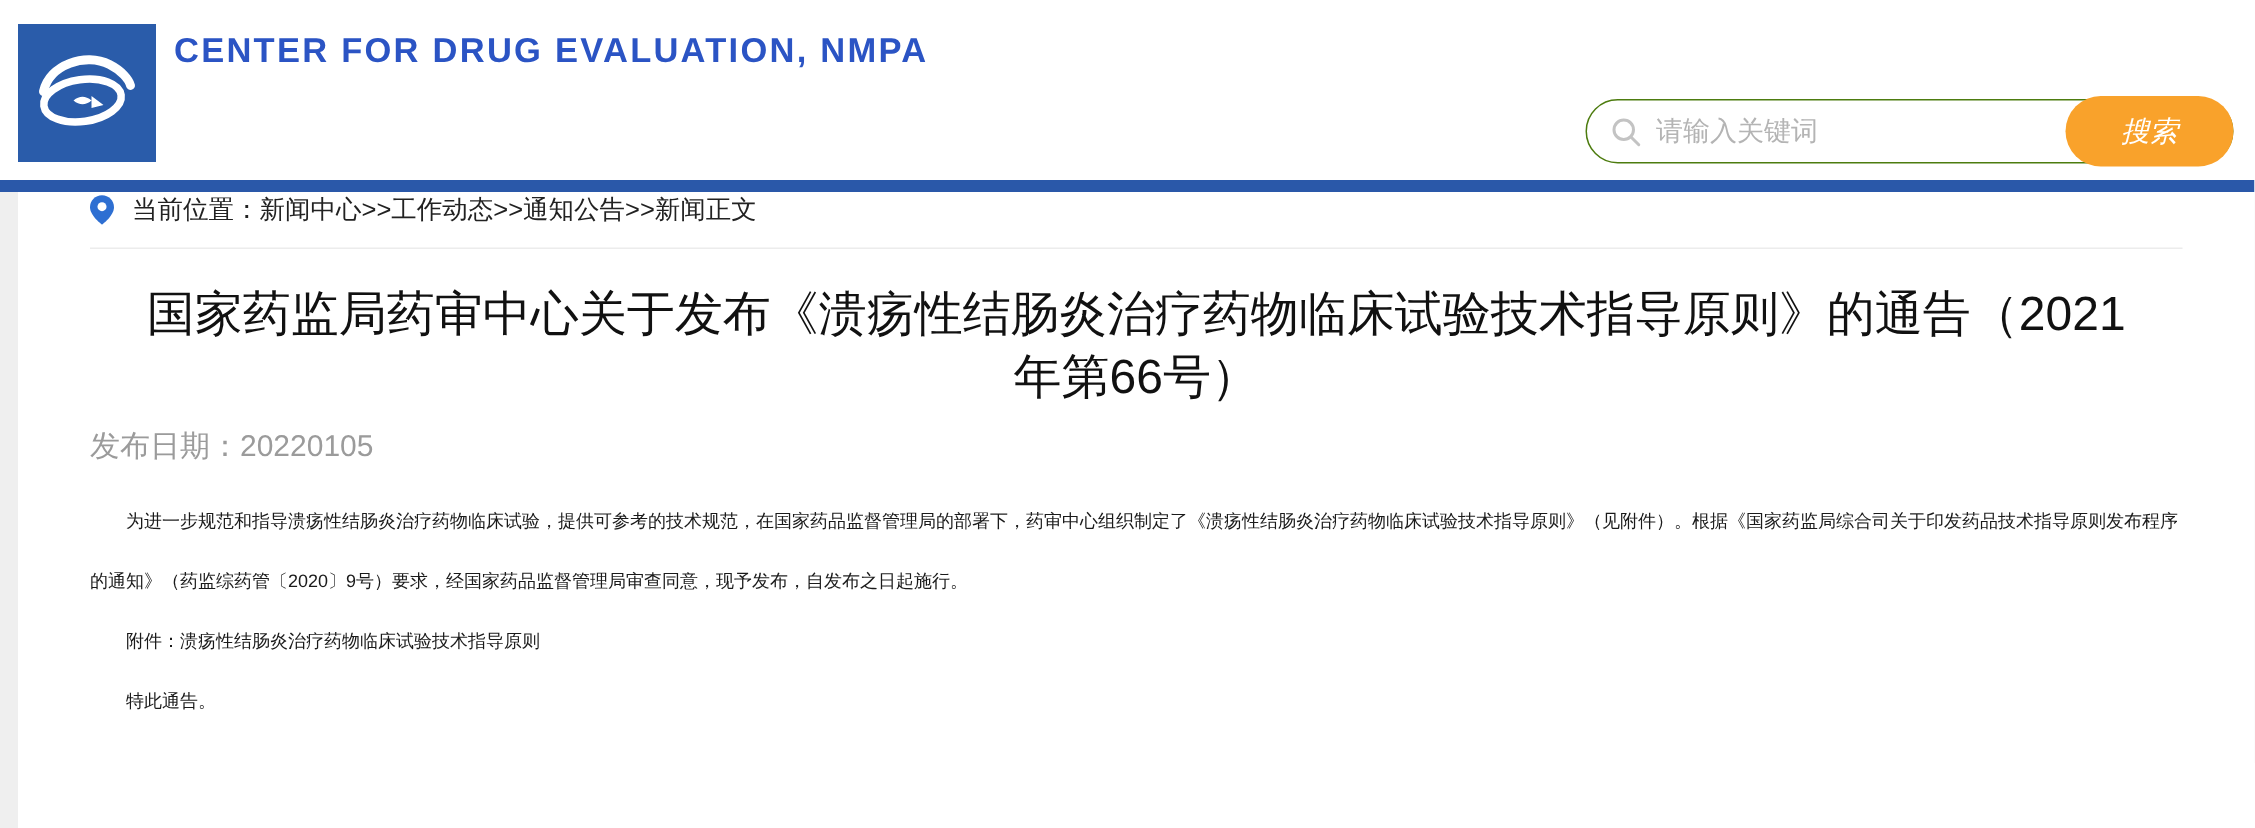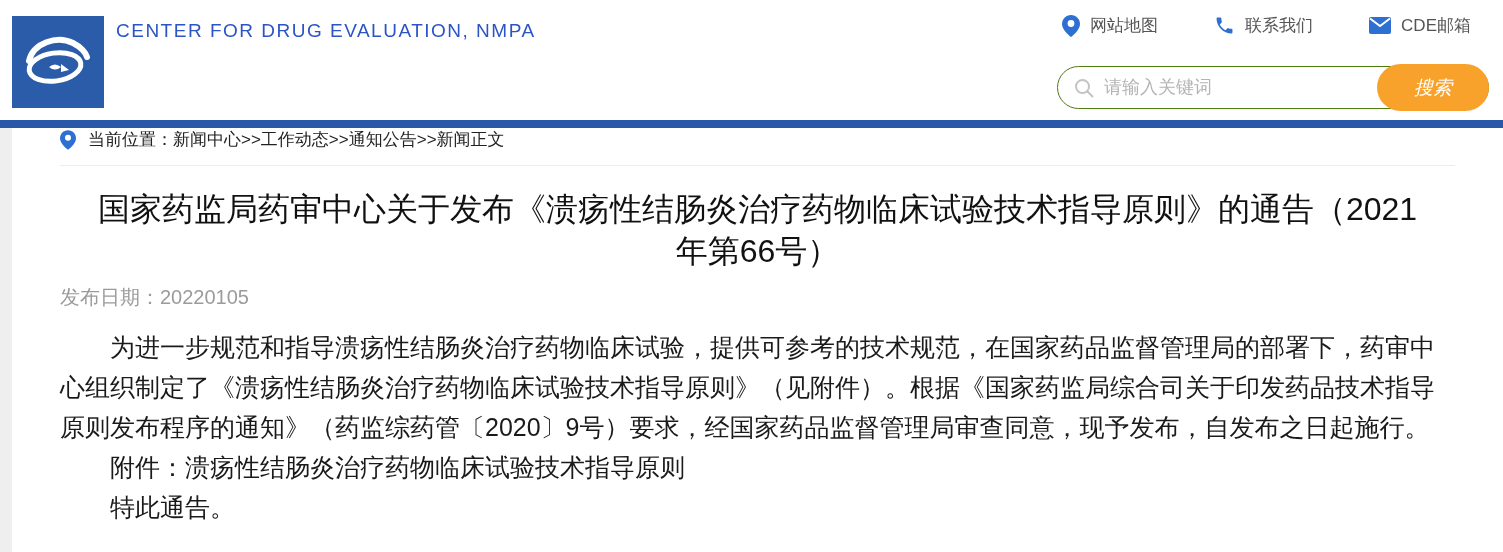--- a/index.html
+++ b/index.html
@@ -4,21 +4,21 @@
 <style>
   * { margin:0; padding:0; box-sizing:border-box; }
   html,body { width:1503px; height:552px; overflow:hidden; }
   body { font-family:"Liberation Sans","DejaVu Sans",sans-serif; background:#ffffff; }
 
   
   .header { position:relative; width:100%; height:120px; background:#ffffff; }
   .logo { position:absolute; left:12px; top:16px; width:92px; height:92px; background:#2a5caa; display:flex; align-items:center; justify-content:center; }
   .brand { position:absolute; left:116px; top:12px; }
   .brand-zh { font-size:40px; font-weight:700; color:#0a0a0a; letter-spacing:2px; line-height:48px; }
-  .brand-en { margin-top:8px; font-size:19px; font-weight:400; color:#2b54c4; letter-spacing:1.5px; }
+  .brand-en { margin-top:8px; font-size:23px; font-weight:700; color:#2b54c4; letter-spacing:1.5px; }
 
   .topnav { position:absolute; right:32px; top:14px; display:flex; align-items:center; gap:56px; }
   .topnav-item { display:flex; align-items:center; gap:10px; cursor:pointer; }
   .topnav-item .lbl { font-size:17px; color:#555; }
   .topnav-item svg { display:block; }
 
   .searchbar { position:absolute; right:14px; top:66px; width:432px; height:43px; }
   .search-input-wrap { position:absolute; left:0; top:0; width:432px; height:43px; border:1px solid #4d7c0f; border-radius:22px; background:#fff; display:flex; align-items:center; padding-left:16px; }
   .search-input { border:none; outline:none; flex:1; font-size:18px; color:#333; background:transparent; margin-left:10px; font-family:inherit; }
   .search-input::placeholder { color:#b4b4b4; }
@@ -30,61 +30,39 @@
   
   .page-bg { width:100%; height:424px; background:#efefef; }
   .content { margin-left:12px; width:1491px; height:424px; background:#ffffff; padding:0 48px; }
 
   .breadcrumb { display:flex; align-items:center; gap:12px; padding-bottom:14px; border-bottom:1px solid #ececec; }
   .breadcrumb .crumb-text { font-size:17px; color:#222; }
 
   .article-title { margin:22px auto 0 auto; max-width:1345px; text-align:center; font-size:32px; font-weight:400; color:#111; line-height:42px; }
   .pub-date { margin-top:12px; text-align:left; font-size:20px; color:#9b9b9b; }
 
-  .article-body { margin-top:16px; font-size:25px; color:#1a1a1a; line-height:40px; }
+  .article-body { margin-top:16px; font-size:12px; color:#1a1a1a; line-height:40px; }
   .article-body p { text-indent:2em; }
 </style>
 </head>
 <body>
 
 <div class="header">
   <div class="logo">
     <svg width="78" height="78" viewBox="0 0 78 78">
       <path d="M10 38 C14 20 38 12 54 20 C62 24 67 30 68 34" fill="none" stroke="#ffffff" stroke-width="6" stroke-linecap="round"></path>
       <ellipse cx="36" cy="44" rx="26" ry="14" fill="none" stroke="#ffffff" stroke-width="5" transform="rotate(-8 36 44)"></ellipse>
       <path d="M30 44 q6 -5 12 0 q-6 5 -12 0 z M42 41 l8 6 l-8 2 z" fill="#ffffff"></path>
     </svg>
   </div>
 
   <div class="brand">
     <div class="brand-en">CENTER FOR DRUG EVALUATION, NMPA</div>
   </div>
 
-  <div class="topnav">
-    <div class="topnav-item">
-      <svg width="18" height="22" viewBox="0 0 18 22">
-        <path d="M9 0C4 0 0 4 0 9c0 6.5 9 13 9 13s9-6.5 9-13C18 4 14 0 9 0z" fill="#2e6fd2"></path>
-        <circle cx="9" cy="8.5" r="3.4" fill="#ffffff"></circle>
-      </svg>
-      <span class="lbl">网站地图</span>
-    </div>
-    <div class="topnav-item">
-      <svg width="21" height="21" viewBox="0 0 24 24">
-        <path d="M6.6 10.8c1.4 2.8 3.8 5.1 6.6 6.6l2.2-2.2c.3-.3.7-.4 1-.2 1.2.4 2.4.6 3.7.6.6 0 1 .4 1 1v3.5c0 .6-.4 1-1 1C10.8 21.1 2.9 13.2 2.9 3.9c0-.6.4-1 1-1h3.5c.6 0 1 .4 1 1 0 1.3.2 2.5.6 3.7.1.3 0 .7-.2 1l-2.2 2.2z" fill="#2e6fd2"></path>
-      </svg>
-      <span class="lbl">联系我们</span>
-    </div>
-    <div class="topnav-item">
-      <svg width="22" height="17" viewBox="0 0 22 17">
-        <rect x="0" y="0" width="22" height="17" rx="2" fill="#2e6fd2"></rect>
-        <path d="M1 1.5 L11 9 L21 1.5" fill="none" stroke="#ffffff" stroke-width="2"></path>
-      </svg>
-      <span class="lbl">CDE邮箱</span>
-    </div>
-  </div>
 
   <div class="searchbar">
     <div class="search-input-wrap">
       <svg width="20" height="20" viewBox="0 0 20 20">
         <circle cx="8.5" cy="8.5" r="6.5" fill="none" stroke="#c3c3c3" stroke-width="2"></circle>
         <line x1="13.5" y1="13.5" x2="18.5" y2="18.5" stroke="#c3c3c3" stroke-width="2" stroke-linecap="round"></line>
       </svg>
       <input class="search-input" type="text" placeholder="请输入关键词" style="">
     </div>
     <button class="search-btn">搜索</button>

